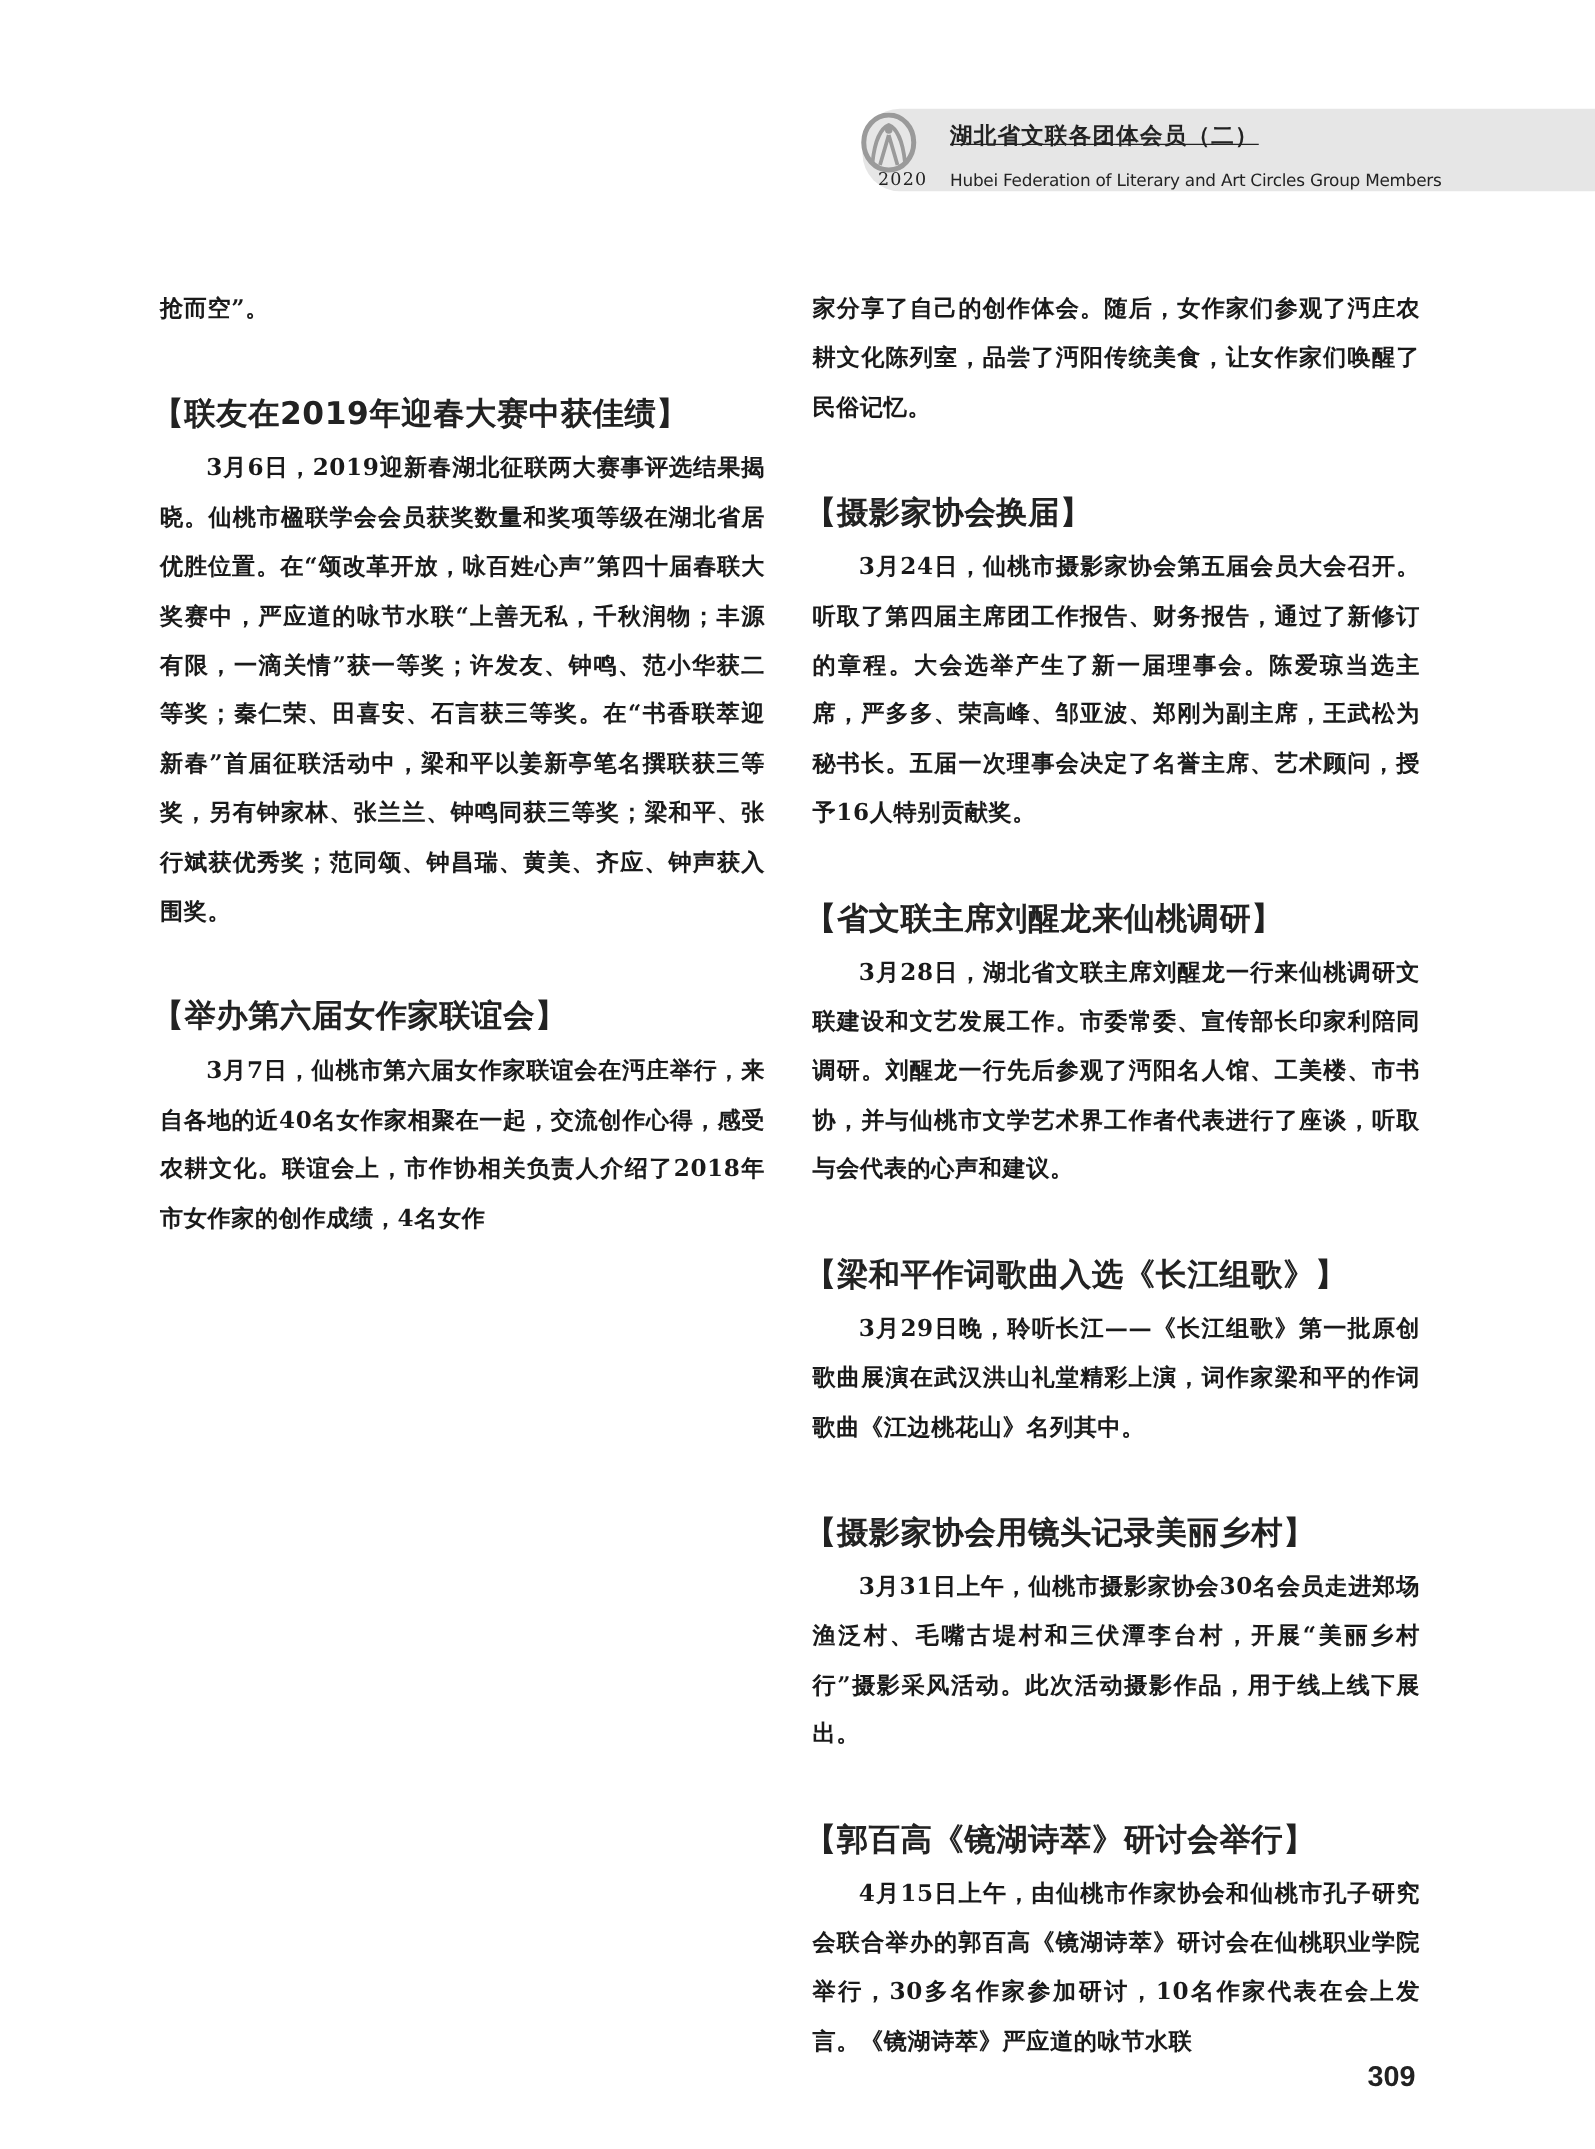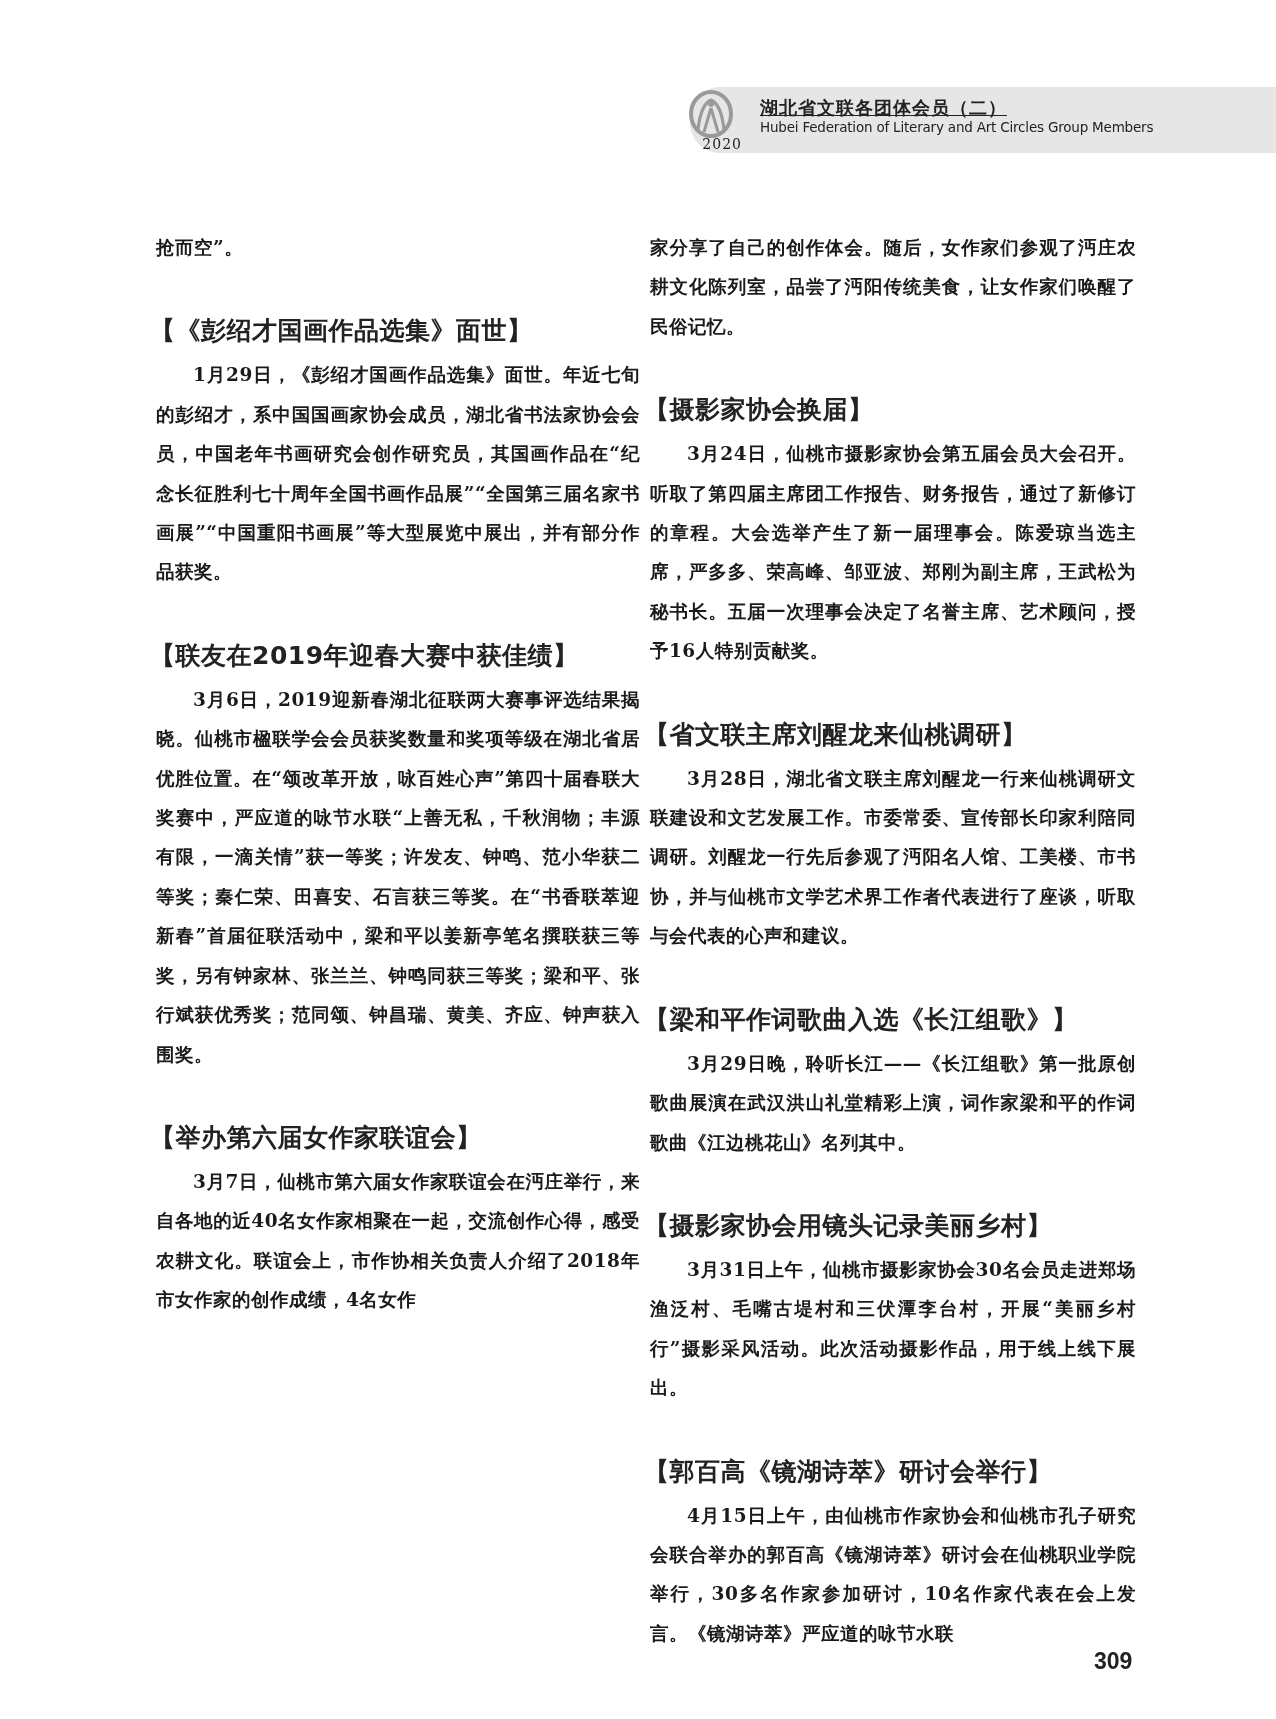--- a/index.html
+++ b/index.html
@@ -5,24 +5,24 @@
   html, body { margin:0; padding:0; background:#ffffff; }
   body { width:1276px; height:1719px; position:relative; overflow:hidden;
          font-family:"DejaVu Serif","Liberation Serif",serif; color:#1a1a1a; }
   .header { position:absolute; left:690px; top:87px; width:586px; height:66px;
             background:#e6e6e6; border-radius:30px 0 0 30px; }
   .logo { position:absolute; left:688px; top:90px; width:46px; height:58px; }
   .logo-year { position:absolute; left:686px; top:136px; width:56px; text-align:right;
                font-family:"DejaVu Serif",serif; font-weight:normal; font-size:14px; color:#222; letter-spacing:1px; }
   .header-cn { position:absolute; left:760px; top:96px; font-family:"DejaVu Sans",sans-serif;
                font-weight:bold; font-size:18px; color:#222; letter-spacing:1px;text-decoration:underline; }
-  .header-en { position:absolute; left:760px; top:119px; font-family:"DejaVu Sans",sans-serif;
+  .header-en { position:absolute; left:760px; top:137px; font-family:"DejaVu Sans",sans-serif;
                font-size:13.5px; color:#222; letter-spacing:-0.2px; }
   .col { position:absolute; top:228px; }
-  .col.left { left:128px; width:484px;margin-left:28px; }
+  .col.left { left:128px; width:484px; }
   .col.right { left:650px; width:486px; top:228px; }
   .para { font-weight:bold; font-size:18.5px; line-height:39.4px; text-align:justify; margin:0; letter-spacing:0.5px; }
   .para.indent { text-indent:2em; }
   .heading { font-family:"DejaVu Sans","Liberation Sans",sans-serif; font-weight:bold;
              font-size:25px; line-height:36px; margin:46px 0 6px -6px; color:#222; letter-spacing:0.5px; white-space:nowrap; }
   .page-num { position:absolute; left:1094px; top:1648px; font-family:"Liberation Sans","DejaVu Sans",sans-serif;
               font-weight:bold; font-size:23px; color:#222; }
 </style>
 </head>
 <body>
@@ -36,24 +36,20 @@
     <path d="M23 18 L16 42 M23 18 L30 42" stroke="#9a9a9a" stroke-width="3" fill="none"></path>
   </svg>
   <div class="logo-year">2020</div>
   <div class="header-cn">湖北省文联各团体会员（二）</div>
   <div class="header-en">Hubei Federation of Literary and Art Circles Group Members</div>
 </div>
 
 <div class="col left">
   <p class="para">抢而空”。</p>
 
-  <div>
-    <div class="heading">【《彭绍才国画作品选集》面世】</div>
-    <p class="para indent">1月29日，《彭绍才国画作品选集》面世。年近七旬的彭绍才，系中国国画家协会成员，湖北省书法家协会会员，中国老年书画研究会创作研究员，其国画作品在“纪念长征胜利七十周年全国书画作品展”“全国第三届名家书画展”“中国重阳书画展”等大型展览中展出，并有部分作品获奖。</p>
-  </div>
   <div>
     <div class="heading">【联友在2019年迎春大赛中获佳绩】</div>
     <p class="para indent">3月6日，2019迎新春湖北征联两大赛事评选结果揭晓。仙桃市楹联学会会员获奖数量和奖项等级在湖北省居优胜位置。在“颂改革开放，咏百姓心声”第四十届春联大奖赛中，严应道的咏节水联“上善无私，千秋润物；丰源有限，一滴关情”获一等奖；许发友、钟鸣、范小华获二等奖；秦仁荣、田喜安、石言获三等奖。在“书香联萃迎新春”首届征联活动中，梁和平以姜新亭笔名撰联获三等奖，另有钟家林、张兰兰、钟鸣同获三等奖；梁和平、张行斌获优秀奖；范同颂、钟昌瑞、黄美、齐应、钟声获入围奖。</p>
   </div>
   <div>
     <div class="heading">【举办第六届女作家联谊会】</div>
     <p class="para indent">3月7日，仙桃市第六届女作家联谊会在沔庄举行，来自各地的近40名女作家相聚在一起，交流创作心得，感受农耕文化。联谊会上，市作协相关负责人介绍了2018年市女作家的创作成绩，4名女作</p>
   </div>
 </div>
 

